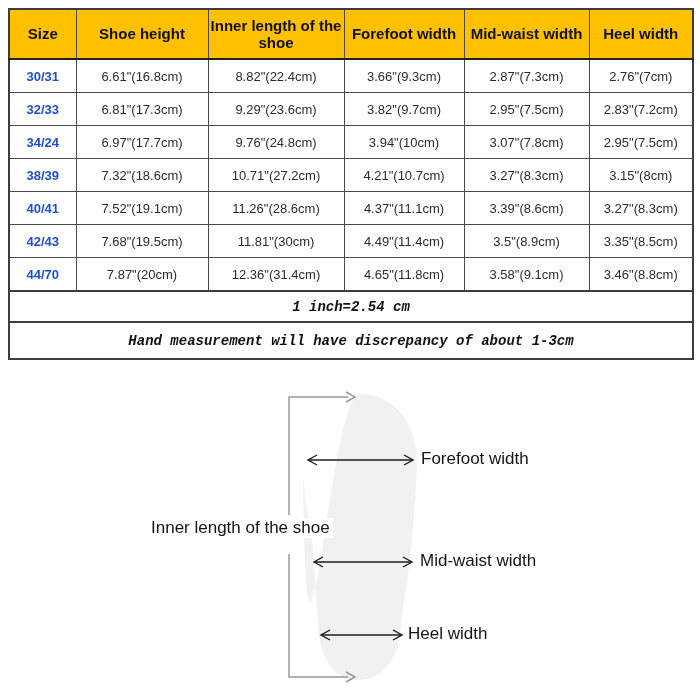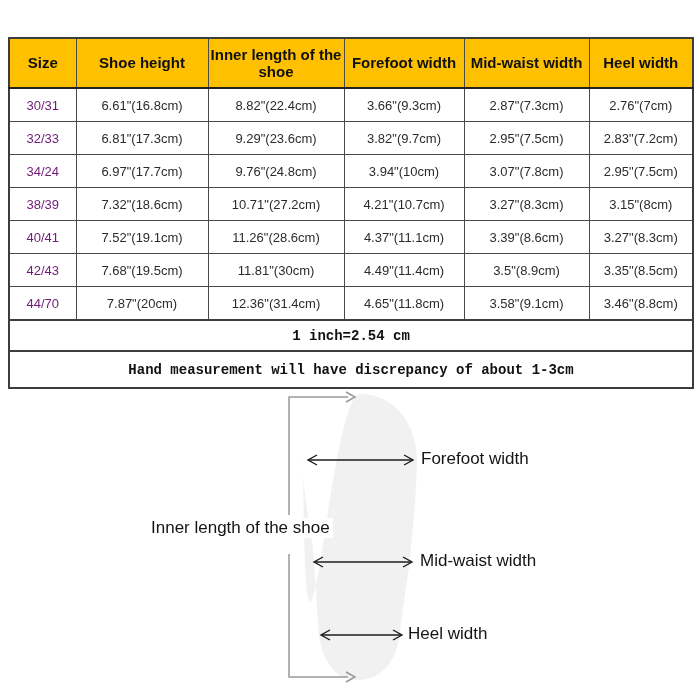--- a/index.html
+++ b/index.html
@@ -1,26 +1,26 @@
 <!DOCTYPE html>
 <html><head>
 <meta charset="utf-8">
 <style>
   html,body{margin:0;padding:0;background:#fff;}
   body{width:700px;height:700px;position:relative;font-family:"Liberation Sans",sans-serif;color:#1c1c1c;overflow:hidden;}
 
   
-  .size-table-wrap{position:absolute;left:8px;top:8px;margin-top:29px;}
+  .size-table-wrap{position:absolute;left:8px;top:8px;}
   table.size-table{border-collapse:collapse;table-layout:fixed;width:684px;border:2px solid #3d3d3d;}
   table.size-table th,
   table.size-table td{border:1px solid #4a4a4a;text-align:center;vertical-align:middle;padding:0 2px;}
   table.size-table th{background:#FFC000;font-weight:bold;font-size:15px;line-height:1.15;height:48px;color:#111;border-bottom:2px solid #222;}
   table.size-table td{font-size:13px;height:32px;color:#2b2b2b;}
-  table.size-table td.size-cell{font-weight:normal;color:#701a75;}
-  table.size-table tr.note-row td{font-family:"Liberation Mono","DejaVu Sans Mono",monospace;font-weight:bold;font-size:14px;color:#111;}
+  table.size-table td.size-cell{font-weight:bold;color:#1d4ed8;}
+  table.size-table tr.note-row td{font-family:"Liberation Mono","DejaVu Sans Mono",monospace;font-weight:bold;font-size:14px;color:#111;font-style:italic;}
   table.size-table tr.note-row-1 td{height:29px;border-top:2px solid #3d3d3d;}
   table.size-table tr.note-row-2 td{height:35px;border-top:2px solid #3d3d3d;}
 
   
   .diagram{position:absolute;left:0;top:388px;width:700px;height:312px;}
   .diagram svg{position:absolute;left:0;top:0;}
   .dlabel{position:absolute;font-size:17px;color:#141414;white-space:nowrap;}
   .dlabel-inner{background:#fff;padding:0 3px;}
 </style>
 </head>

